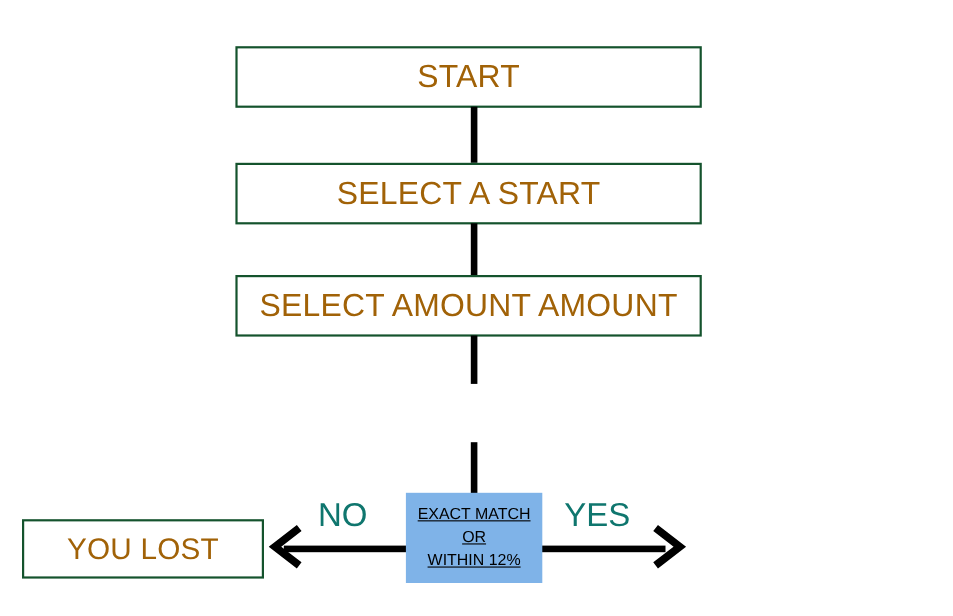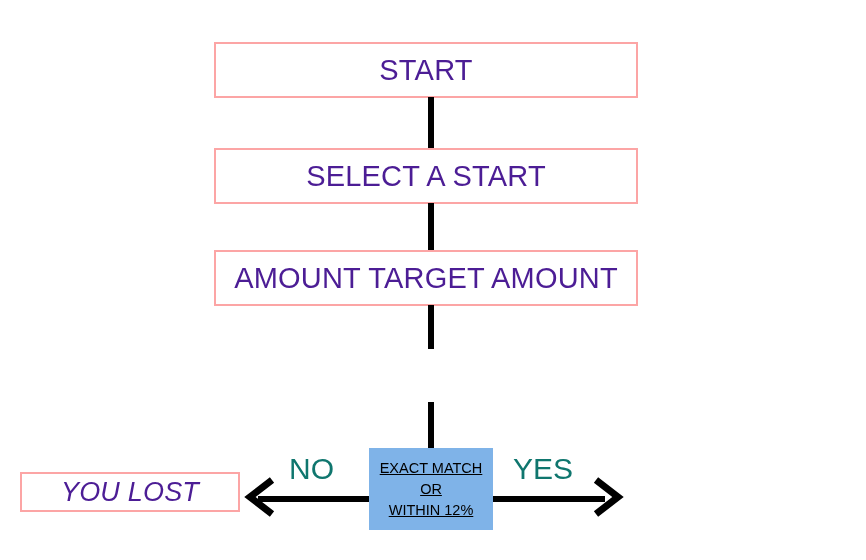--- a/index.html
+++ b/index.html
@@ -17,44 +17,43 @@
     width: 866px;
     height: 560px;
     background: #ffffff;
     overflow: hidden;
   }
 
   
   .node {
     position: absolute;
     box-sizing: border-box;
-    border: 2px solid #fca5a5;
+    border: 2px solid #14532d;
     background: #ffffff;
     display: flex;
     align-items: center;
     justify-content: center;
-    color: #4c1d95;
+    color: #a16207;
     letter-spacing: 0.2px;
     white-space: nowrap;
   }
   .node.step {
     left: 214px;
     width: 424px;
     height: 56px;
     font-size: 29px;
   }
   #node-start      { top: 42px; }
   #node-room       { top: 148px; }
   #node-target     { top: 250px; }
   #node-products   { top: 348px; }
 
   .node.terminal {
-    height: 40px;
+    height: 54px;
     font-size: 27px;
-    font-style: italic;
   }
   #node-lost { left: 20px;  top: 472px; width: 220px; }
   #node-win  { left: 628px; top: 472px; width: 220px; }
 
   
   .vline {
     position: absolute;
     left: 428px;
     width: 6px;
     background: #000000;
@@ -123,21 +122,21 @@
 <div id="canvas">
 
   <div class="node step" id="node-start">START</div>
 
   <div class="vline" id="vline-1"></div>
 
   <div class="node step" id="node-room">SELECT A START</div>
 
   <div class="vline" id="vline-2"></div>
 
-  <div class="node step" id="node-target">AMOUNT TARGET AMOUNT</div>
+  <div class="node step" id="node-target">SELECT AMOUNT AMOUNT</div>
 
   <div class="vline" id="vline-3"></div>
 
 
   <div class="vline" id="vline-4"></div>
 
   <div class="hline" id="hline-left"></div>
   <div class="hline" id="hline-right"></div>
 
   <div class="arrowhead" id="arrow-left">

